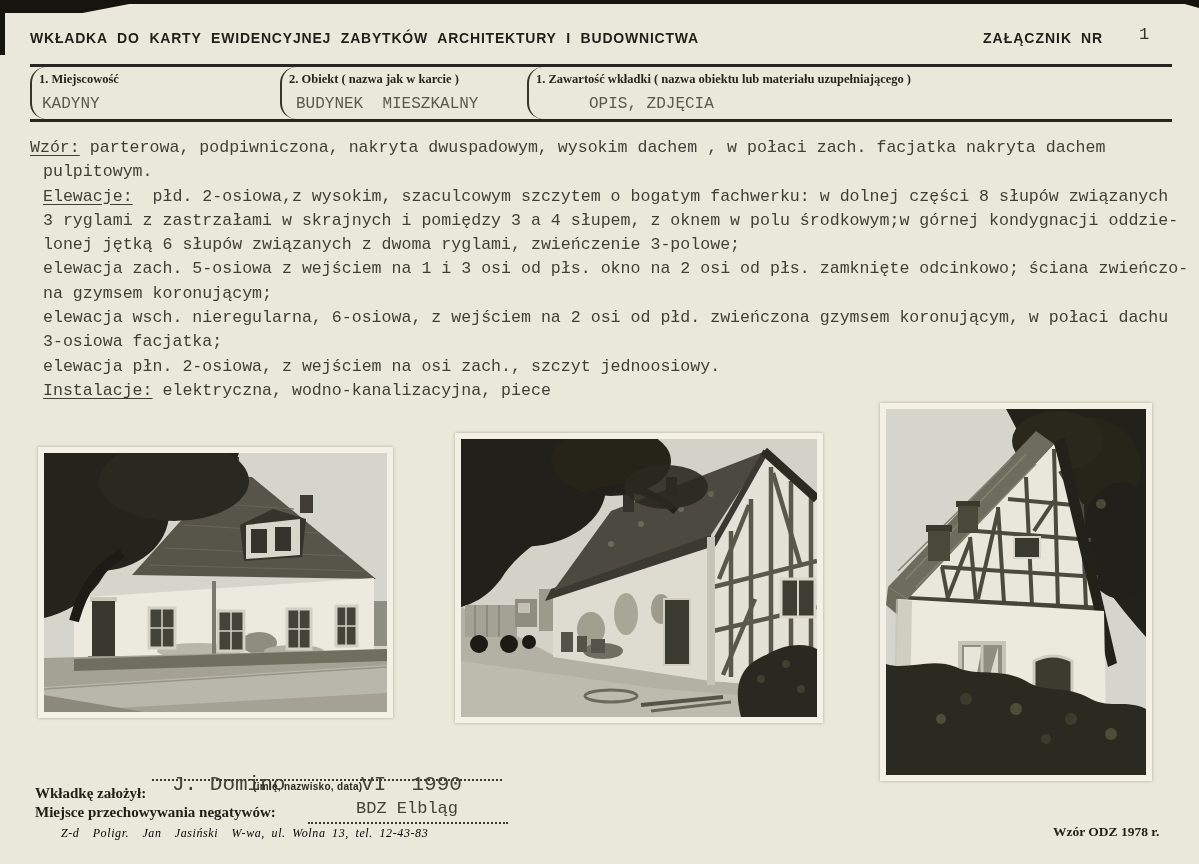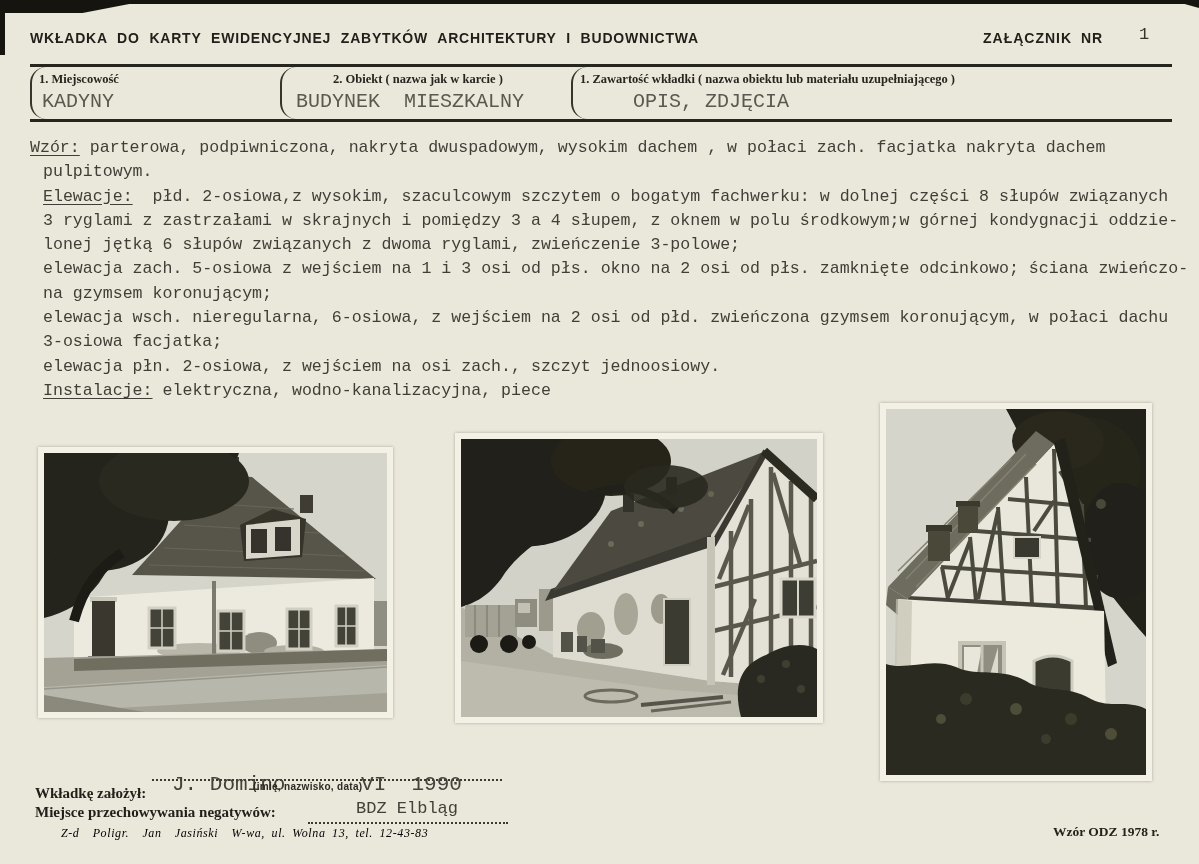--- a/index.html
+++ b/index.html
@@ -24,26 +24,26 @@
   .zalacznik{position:absolute;left:983px;top:30px;font-size:14px;font-weight:bold;color:#201f1a;
     letter-spacing:1px;word-spacing:4px;white-space:pre;}
   .zal-num{position:absolute;left:1139px;top:25px;font-family:"Liberation Mono",monospace;
     font-size:17px;color:#34332c;}
 
   
   .htable{position:absolute;left:30px;top:64px;width:1142px;height:52px;
     border-top:3px solid #26251e;border-bottom:3px solid #26251e;display:flex;}
   .cell{position:relative;border-left:2px solid #36352c;border-radius:16px;}
   .cell.c1{width:248px;}
-  .cell.c2{width:245px;padding-left:44px;}
+  .cell.c2{width:245px;}
   .cell.c3{flex:1;}
   .cell-label{font-family:"Liberation Serif",serif;font-weight:bold;font-size:12.5px;
     color:#26251e;padding:5px 0 0 7px;white-space:pre;}
   .cell-value{position:absolute;bottom:6px;font-family:"Liberation Mono",monospace;
-    font-size:20px;color:#5a594f;white-space:pre;}
+    font-size:16px;color:#5a594f;white-space:pre;}
   .c1 .cell-value{left:10px;}
   .c2 .cell-value{left:14px;}
   .c3 .cell-value{left:60px;}
 
   
   .desc{position:absolute;left:30px;top:136px;width:1169px;}
   .tline{font-family:"Liberation Mono",monospace;font-size:16.6px;line-height:24.3px;
     color:#403f37;white-space:pre;}
   .tline.ind{padding-left:13px;}
   .lead{text-decoration:underline;text-underline-offset:3px;}

